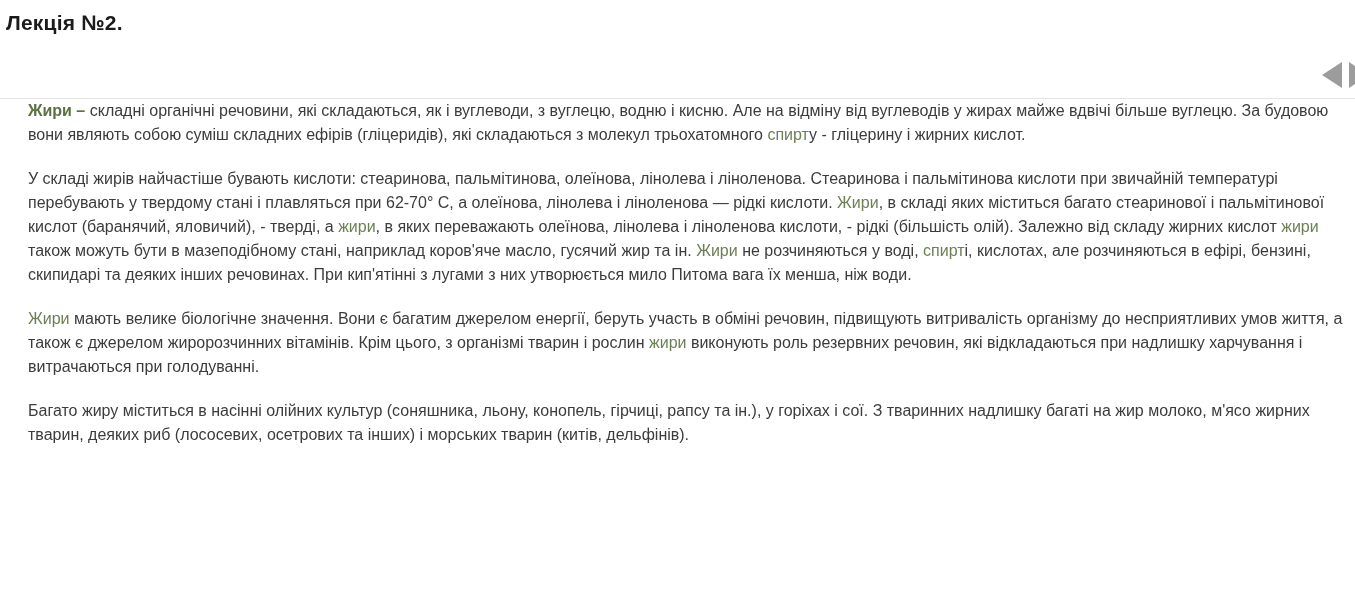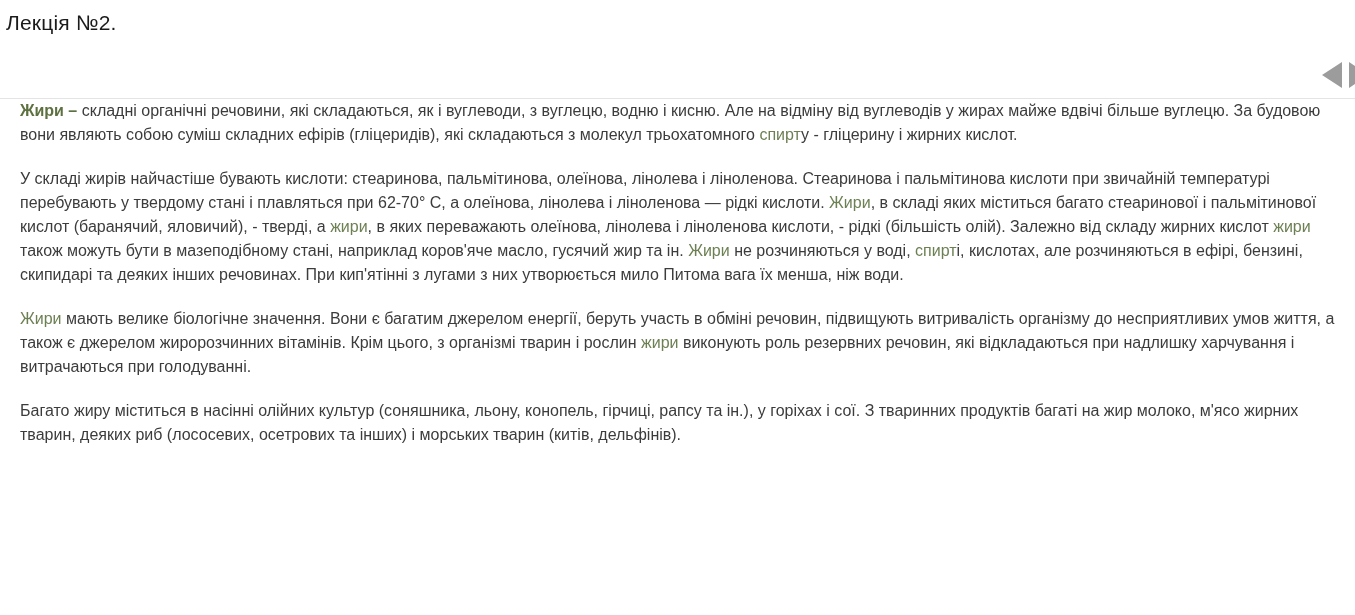--- a/index.html
+++ b/index.html
@@ -21,21 +21,21 @@
     position: relative;
     height: 99px;
     border-bottom: 1px solid #e4e4e4;
     box-sizing: border-box;
   }
   .doc-title {
     position: absolute;
     left: 6px;
     top: 11px;
     font-size: 21px;
-    font-weight: normal;
+    font-weight: bold;
     color: #1b1b1b;
     letter-spacing: 0.2px;
   }
   .nav-arrows {
     position: absolute;
     top: 62px;
     right: -14px;
     display: flex;
     align-items: center;
     gap: 7px;
@@ -51,21 +51,21 @@
   .content {
     padding: 0 10px 0 12px;
   }
   .section-heading {
     margin: 35px 0 14px 0;
     font-size: 18px;
     font-weight: bold;
     color: #1f1f1f;
   }
   .para {
-    margin: 0 0 20px 8px;
+    margin: 0 0 20px 16px;
     font-size: 16px;
     line-height: 24px;
     color: #3c3c3c;
   }
   .seg-normal { color: #3c3c3c; }
   .seg-term {
     color: var(--term-green, #5d7140);
     font-weight: bold;
   }
   .seg-link {
@@ -86,17 +86,17 @@
       <span class="tri tri-right"></span>
     </div>
   </div>
 
   <div class="content">
 
     <div>
         <p class="para"><span class="seg-term">Жири – </span><span class="seg-normal">складні органічні речовини, які складаються, як і вуглеводи, з вуглецю, водню і кисню. Але на відміну від вуглеводів у жирах майже вдвічі більше вуглецю. За будовою вони являють собою суміш складних ефірів (гліцеридів), які складаються з молекул трьохатомного </span><span class="seg-link">спирт</span><span class="seg-normal">у - гліцерину і жирних кислот.</span></p>
         <p class="para"><span class="seg-normal">У складі жирів найчастіше бувають кислоти: стеаринова, пальмітинова, олеїнова, лінолева і ліноленова. Стеаринова і пальмітинова кислоти при звичайній температурі перебувають у твердому стані і плавляться при 62-70° С, а олеїнова, лінолева і ліноленова — рідкі кислоти. </span><span class="seg-link">Жири</span><span class="seg-normal">, в складі яких міститься багато стеаринової і пальмітинової кислот (баранячий, яловичий), - тверді, а </span><span class="seg-link">жири</span><span class="seg-normal">, в яких переважають олеїнова, лінолева і ліноленова кислоти, - рідкі (більшість олій). Залежно від складу жирних кислот </span><span class="seg-link">жири</span><span class="seg-normal"> також можуть бути в мазеподібному стані, наприклад коров'яче масло, гусячий жир та ін. </span><span class="seg-link">Жири</span><span class="seg-normal"> не розчиняються у воді, </span><span class="seg-link">спирт</span><span class="seg-normal">і, кислотах, але розчиняються в ефірі, бензині, скипидарі та деяких інших речовинах. При кип'ятінні з лугами з них утворюється мило Питома вага їх менша, ніж води.</span></p>
         <p class="para"><span class="seg-link">Жири</span><span class="seg-normal"> мають велике біологічне значення. Вони є багатим джерелом енергії, беруть участь в обміні речовин, підвищують витривалість організму до несприятливих умов життя, а також є джерелом жиророзчинних вітамінів. Крім цього, з організмі тварин і рослин </span><span class="seg-link">жири</span><span class="seg-normal"> виконують роль резервних речовин, які відкладаються при надлишку харчування і витрачаються при голодуванні.</span></p>
-        <p class="para"><span class="seg-normal">Багато жиру міститься в насінні олійних культур (соняшника, льону, конопель, гірчиці, рапсу та ін.), у горіхах і сої. З тваринних продуктів багаті на жир молоко, м'ясо жирних тварин, деяких риб (лососевих, осетрових та інших) і морських тварин (китів, дельфінів).</span></p>
+        <p class="para"><span class="seg-normal">Багато жиру міститься в насінні олійних культур (соняшника, льону, конопель, гірчиці, рапсу та ін.), у горіхах і сої. З тваринних надлишку багаті на жир молоко, м'ясо жирних тварин, деяких риб (лососевих, осетрових та інших) і морських тварин (китів, дельфінів).</span></p>
       </div>
   </div>
 
 </div>
 
 </body></html>

